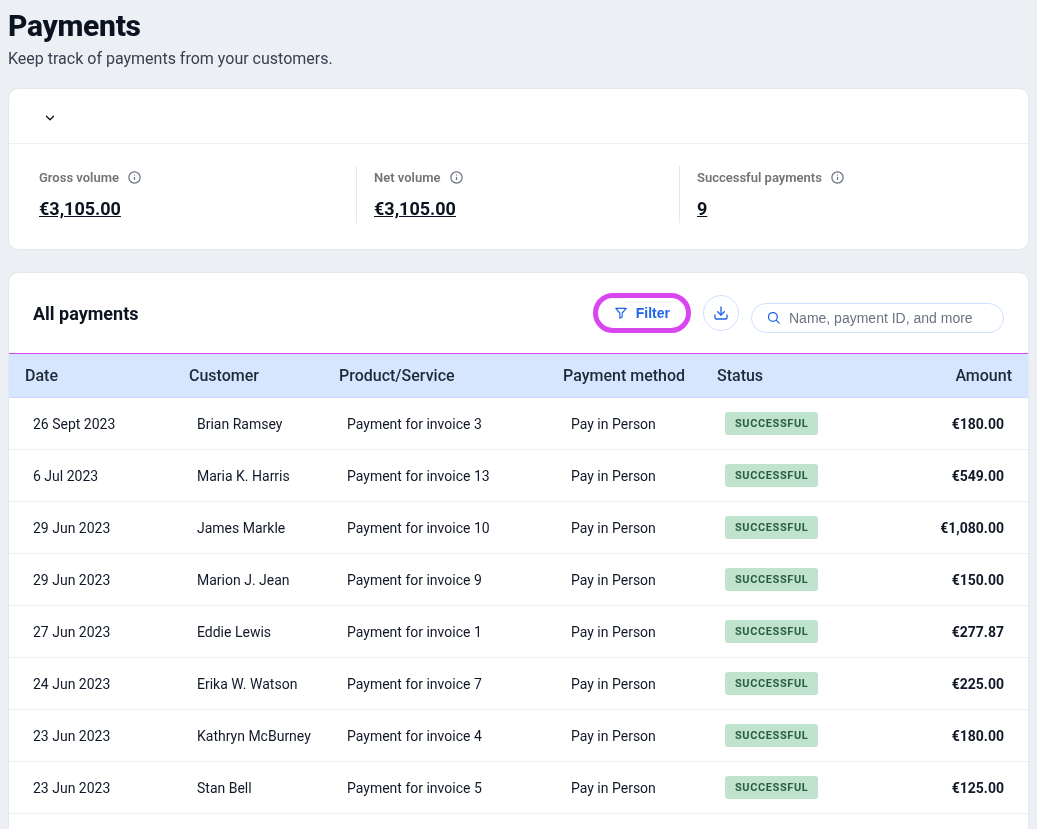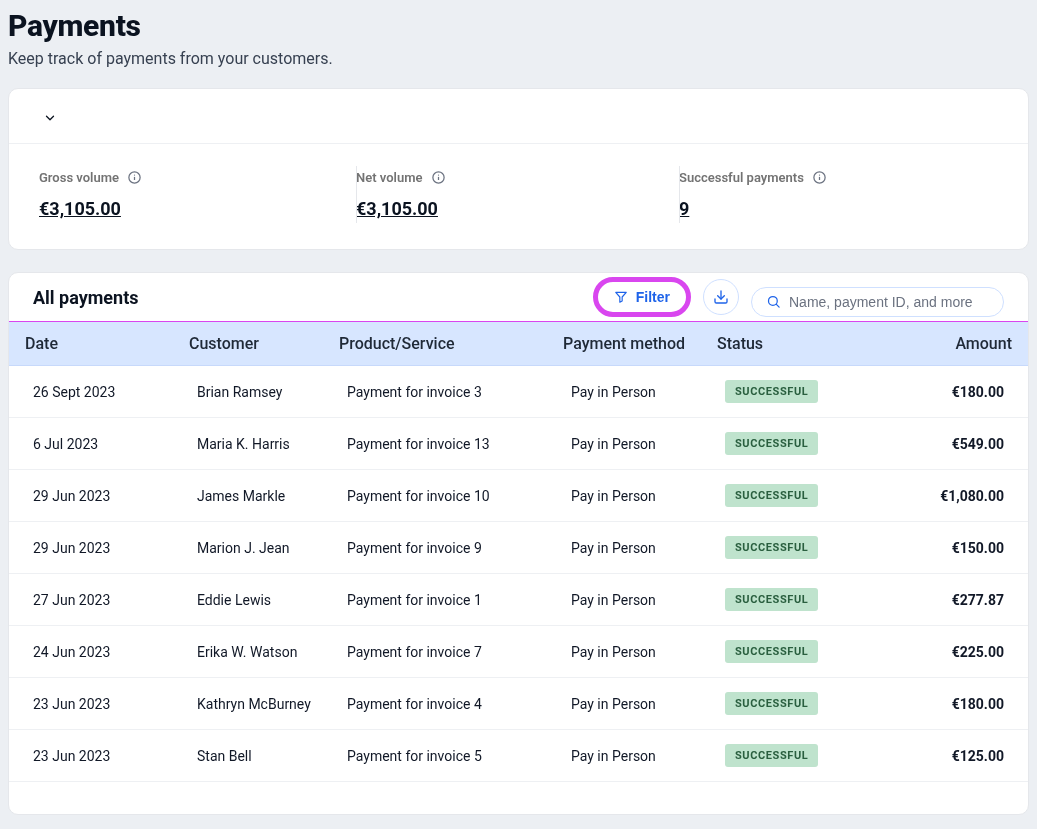--- a/index.html
+++ b/index.html
@@ -35,29 +35,29 @@
     .stat { display: flex; flex-direction: column; position: relative; }
     .stat:nth-child(1) { flex: 0 0 323px; }
     .stat:nth-child(2) { flex: 0 0 323px; }
     .stat:nth-child(3) { flex: 1; }
     .stat + .stat::before {
       content: "";
       position: absolute;
       left: 0; top: -4px; bottom: -4px;
       width: 1px; background: #e5e7eb;
     }
-    .stat-inner { }
+    .stat-inner { padding-left: 18px; }
     .stat:first-child .stat-inner { padding-left: 6px; }
     .stat-label { font-size: 13px; color: #737373; font-weight: 600; display: flex; align-items: center; gap: 8px; }
     .stat-value { font-size: 18px; font-weight: 700; margin-top: 13px; color: #0b1320; text-decoration: underline; }
     .info-icon { display: inline-flex; }
     .info-icon svg { width: 15px; height: 15px; }
 
     .list-card { padding-bottom: 4px; }
-    .list-header { padding: 4px 24px; display: flex; align-items: center; justify-content: space-between; }
+    .list-header { padding: 20px 24px; display: flex; align-items: center; justify-content: space-between; }
     .list-title { font-size: 18px; font-weight: 700; color: #0b1320; }
     .list-actions { display: flex; align-items: center; gap: 12px; }
 
     .pill-btn {
       display: inline-flex; align-items: center; gap: 8px;
       border-radius: 999px; border: 5px solid #d946ef;
       background: #fff; color: #1e63e9; font-weight: 600; font-size: 14px;
       padding: 7px 16px; cursor: pointer;
     }
     .pill-icon-btn {

